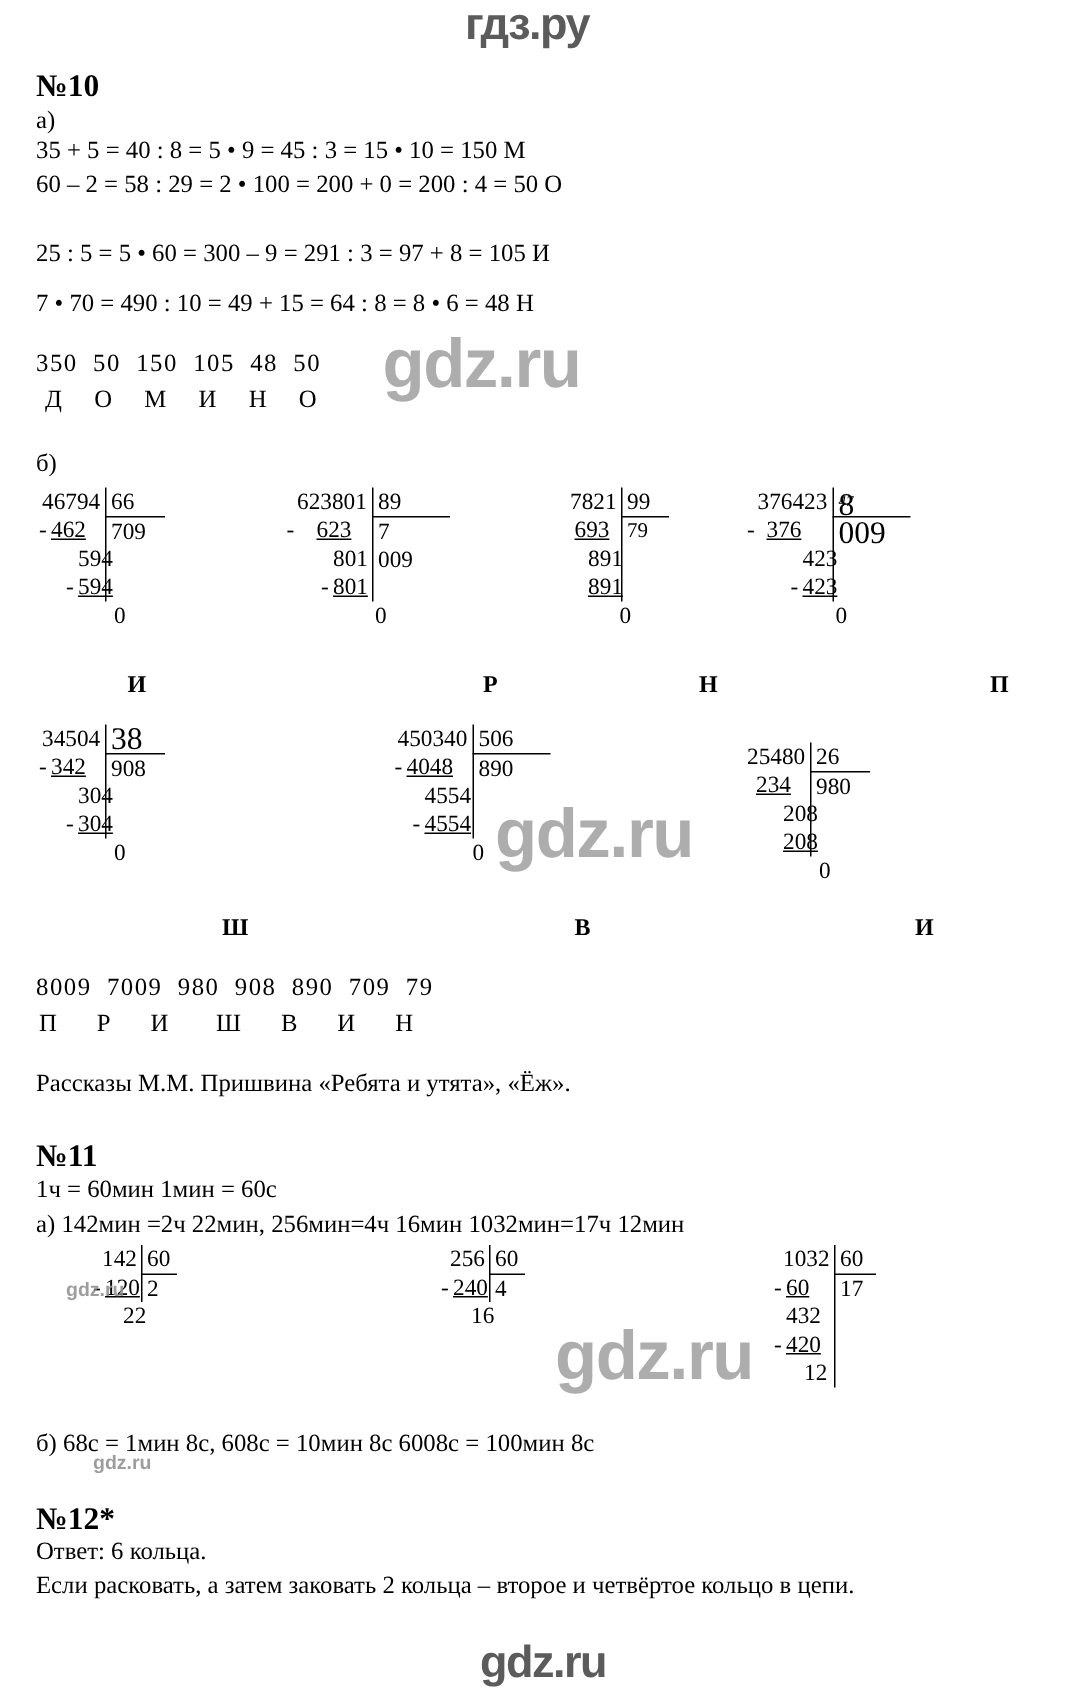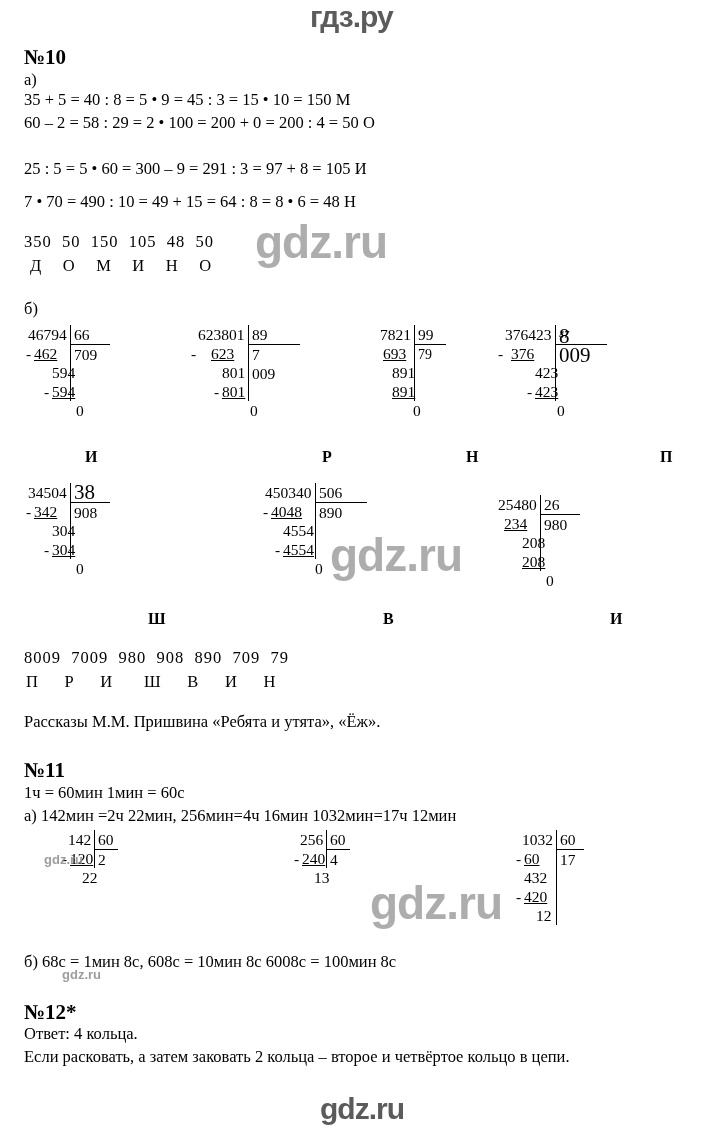--- a/index.html
+++ b/index.html
@@ -215,21 +215,21 @@
     <div class="vbar" style="left:26px;top:0px;height:38px;"></div>
     <div class="abs" style="left:30px;top:0px;font-size:15.5px;">60</div>
     <div class="hbar" style="left:26px;top:19px;width:24px;"></div>
     <div class="abs" style="left:30px;top:20px;font-size:15.5px;">2</div>
     <div class="minus" style="left:-6px;top:19px;">-</div>
   </div>
 
   <div class="ld" style="top:830px;left:300px;">
     <div class="row"><span>256</span></div>
     <div class="row" style="margin-left:2px;"><span class="u">240</span></div>
-    <div class="row" style="margin-left:14px;"><span>13</span></div>
+    <div class="row" style="margin-left:14px;"><span>16</span></div>
     <div class="vbar" style="left:26px;top:0px;height:38px;"></div>
     <div class="abs" style="left:30px;top:0px;font-size:15.5px;">60</div>
     <div class="hbar" style="left:26px;top:19px;width:24px;"></div>
     <div class="abs" style="left:30px;top:20px;font-size:15.5px;">4</div>
     <div class="minus" style="left:-6px;top:19px;">-</div>
   </div>
 
   <div class="ld" style="top:830px;left:522px;">
     <div class="row"><span>1032</span></div>
     <div class="row" style="margin-left:2px;"><span class="u">60</span></div>
@@ -244,18 +244,18 @@
     <div class="minus" style="left:-6px;top:57px;">-</div>
   </div>
 
   <div class="wm wm-3">gdz.ru</div>
   <div class="wm wm-s wm-s1">gdz.ru</div>
   <div class="wm wm-s wm-s2">gdz.ru</div>
 
   <div class="abs line" style="top:950px;left:24px;">б) 68с = 1мин 8с,                608с = 10мин 8с                6008с = 100мин 8с</div>
 
   <div class="abs tnum" style="top:1000px;left:24px;">№12*</div>
-  <div class="abs line" style="top:1022px;left:24px;">Ответ: 4 кольца.</div>
+  <div class="abs line" style="top:1022px;left:24px;">Ответ: 6 кольца.</div>
   <div class="abs line" style="top:1045px;left:24px;">Если расковать, а затем заковать 2 кольца – второе и четвёртое кольцо в цепи.</div>
 
   <div class="wm wm-bottom">gdz.ru</div>
 
 </div>
 
 </body></html>

